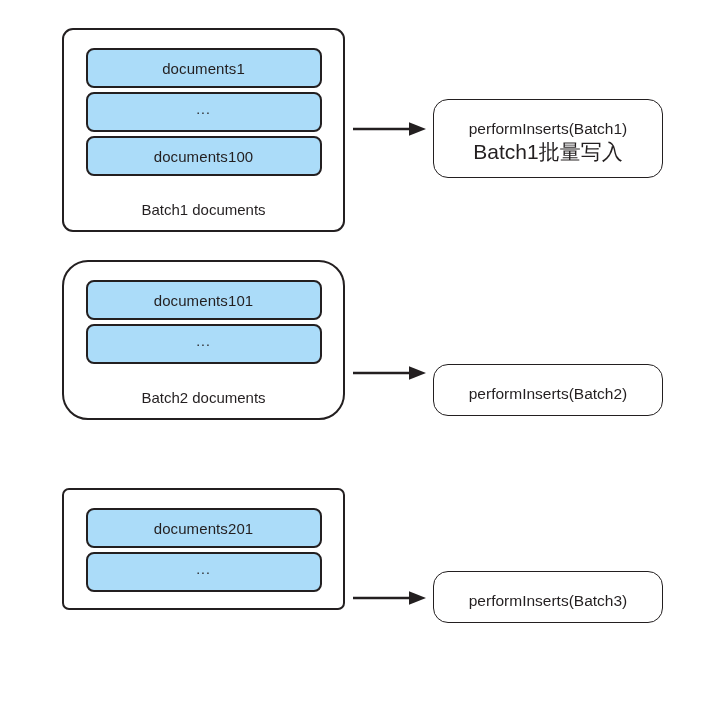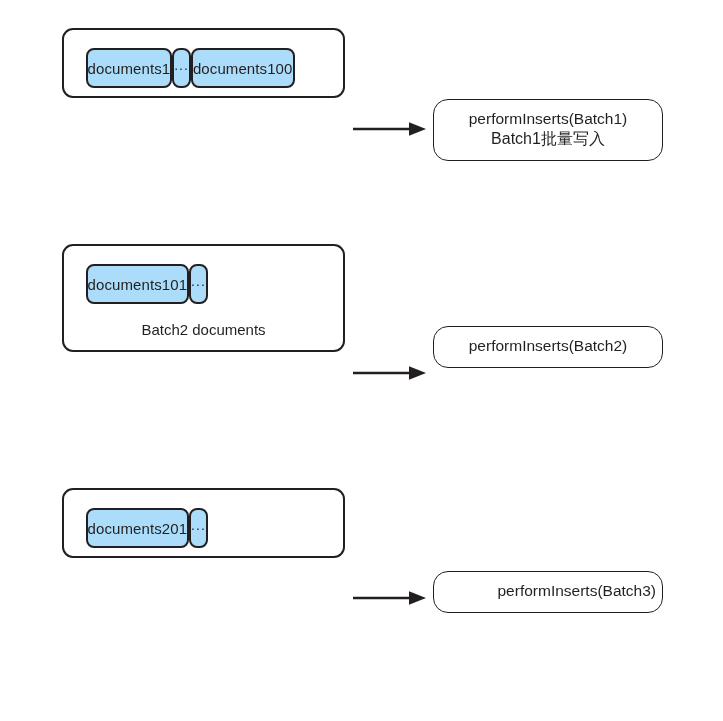--- a/index.html
+++ b/index.html
@@ -31,39 +31,39 @@
     border-radius: 11px;
     display: flex;
     flex-direction: column;
     align-items: center;
   }
 
   .rows {
     width: 236px;
     margin-top: 18px;
     display: flex;
-    flex-direction: row;
+    flex-direction: column;
   }
 
   
   .docrow {
     box-sizing: border-box;
     height: 40px;
     background: #abdcf9;
     border: 2px solid #231f20;
     border-radius: 8px;
     display: flex;
     align-items: center;
     justify-content: center;
     font-size: 15px;
     color: #231f20;
     letter-spacing: 0.1px;
     margin-bottom: 4px;
   }
-  .docrow:last-child { margin-bottom: 8px; }
+  .docrow:last-child { margin-bottom: 16px; }
 
   .docrow.ellipsis {
     font-size: 14px;
     letter-spacing: 1px;
     padding-bottom: 6px;
   }
 
   .group-caption {
     font-size: 15px;
     color: #231f20;
@@ -84,90 +84,91 @@
 
   
   .actionbox {
     position: absolute;
     left: 433px;
     width: 230px;
     box-sizing: border-box;
     background: #ffffff;
     border: 1.6px solid #231f20;
     border-radius: 15px;
-    padding: 9px 6px 11px 6px;
+    padding: 19px 6px 11px 6px;
     text-align: center;
     color: #231f20;
   }
   .actionbox .line1 {
     font-size: 15.5px;
     line-height: 1.28;
     white-space: nowrap;
   }
   .actionbox .line2 {
-    font-size: 16px;
+    font-size: 21px;
     line-height: 1.28;
     white-space: nowrap;
   }
 </style>
 </head>
 <body>
 
 <div id="canvas">
 
   <div class="group" style="top:28px;">
     <div class="rows">
       <div class="docrow">documents1</div>
       <div class="docrow ellipsis">...</div>
       <div class="docrow">documents100</div>
     </div>
+    <div class="group-caption">Batch1 documents</div>
   </div>
 
   <div class="arrow" style="top:119px;">
     <svg width="74" height="20" viewBox="0 0 74 20">
       <line x1="0" y1="10" x2="57" y2="10" stroke="#231f20" stroke-width="2.6"></line>
       <polygon points="56,3.2 73,10 56,16.8" fill="#231f20"></polygon>
     </svg>
   </div>
 
   <div class="actionbox" style="top:99px;">
     <div class="line1">performInserts(Batch1)</div>
     <div class="line2">Batch1批量写入</div>
   </div>
 
-  <div class="group" style="top:244px;">
+  <div class="group" style="top:260px;border-radius:26px;">
     <div class="rows">
       <div class="docrow">documents101</div>
       <div class="docrow ellipsis">...</div>
     </div>
     <div class="group-caption">Batch2 documents</div>
   </div>
 
   <div class="arrow" style="top:363px;">
     <svg width="74" height="20" viewBox="0 0 74 20">
       <line x1="0" y1="10" x2="57" y2="10" stroke="#231f20" stroke-width="2.6"></line>
       <polygon points="56,3.2 73,10 56,16.8" fill="#231f20"></polygon>
     </svg>
   </div>
 
-  <div class="actionbox" style="top:326px;">
+  <div class="actionbox" style="top:364px;">
     <div class="line1">performInserts(Batch2)</div>
   </div>
 
-  <div class="group" style="top:488px;">
+  <div class="group" style="top:488px;border-radius:7px;">
     <div class="rows">
       <div class="docrow">documents201</div>
       <div class="docrow ellipsis">...</div>
     </div>
   </div>
 
   <div class="arrow" style="top:588px;">
     <svg width="74" height="20" viewBox="0 0 74 20">
       <line x1="0" y1="10" x2="57" y2="10" stroke="#231f20" stroke-width="2.6"></line>
       <polygon points="56,3.2 73,10 56,16.8" fill="#231f20"></polygon>
     </svg>
   </div>
 
-  <div class="actionbox" style="top:571px;text-align:right;">
+  <div class="actionbox" style="top:571px;">
     <div class="line1">performInserts(Batch3)</div>
   </div>
 
 </div>
 
 </body></html>

